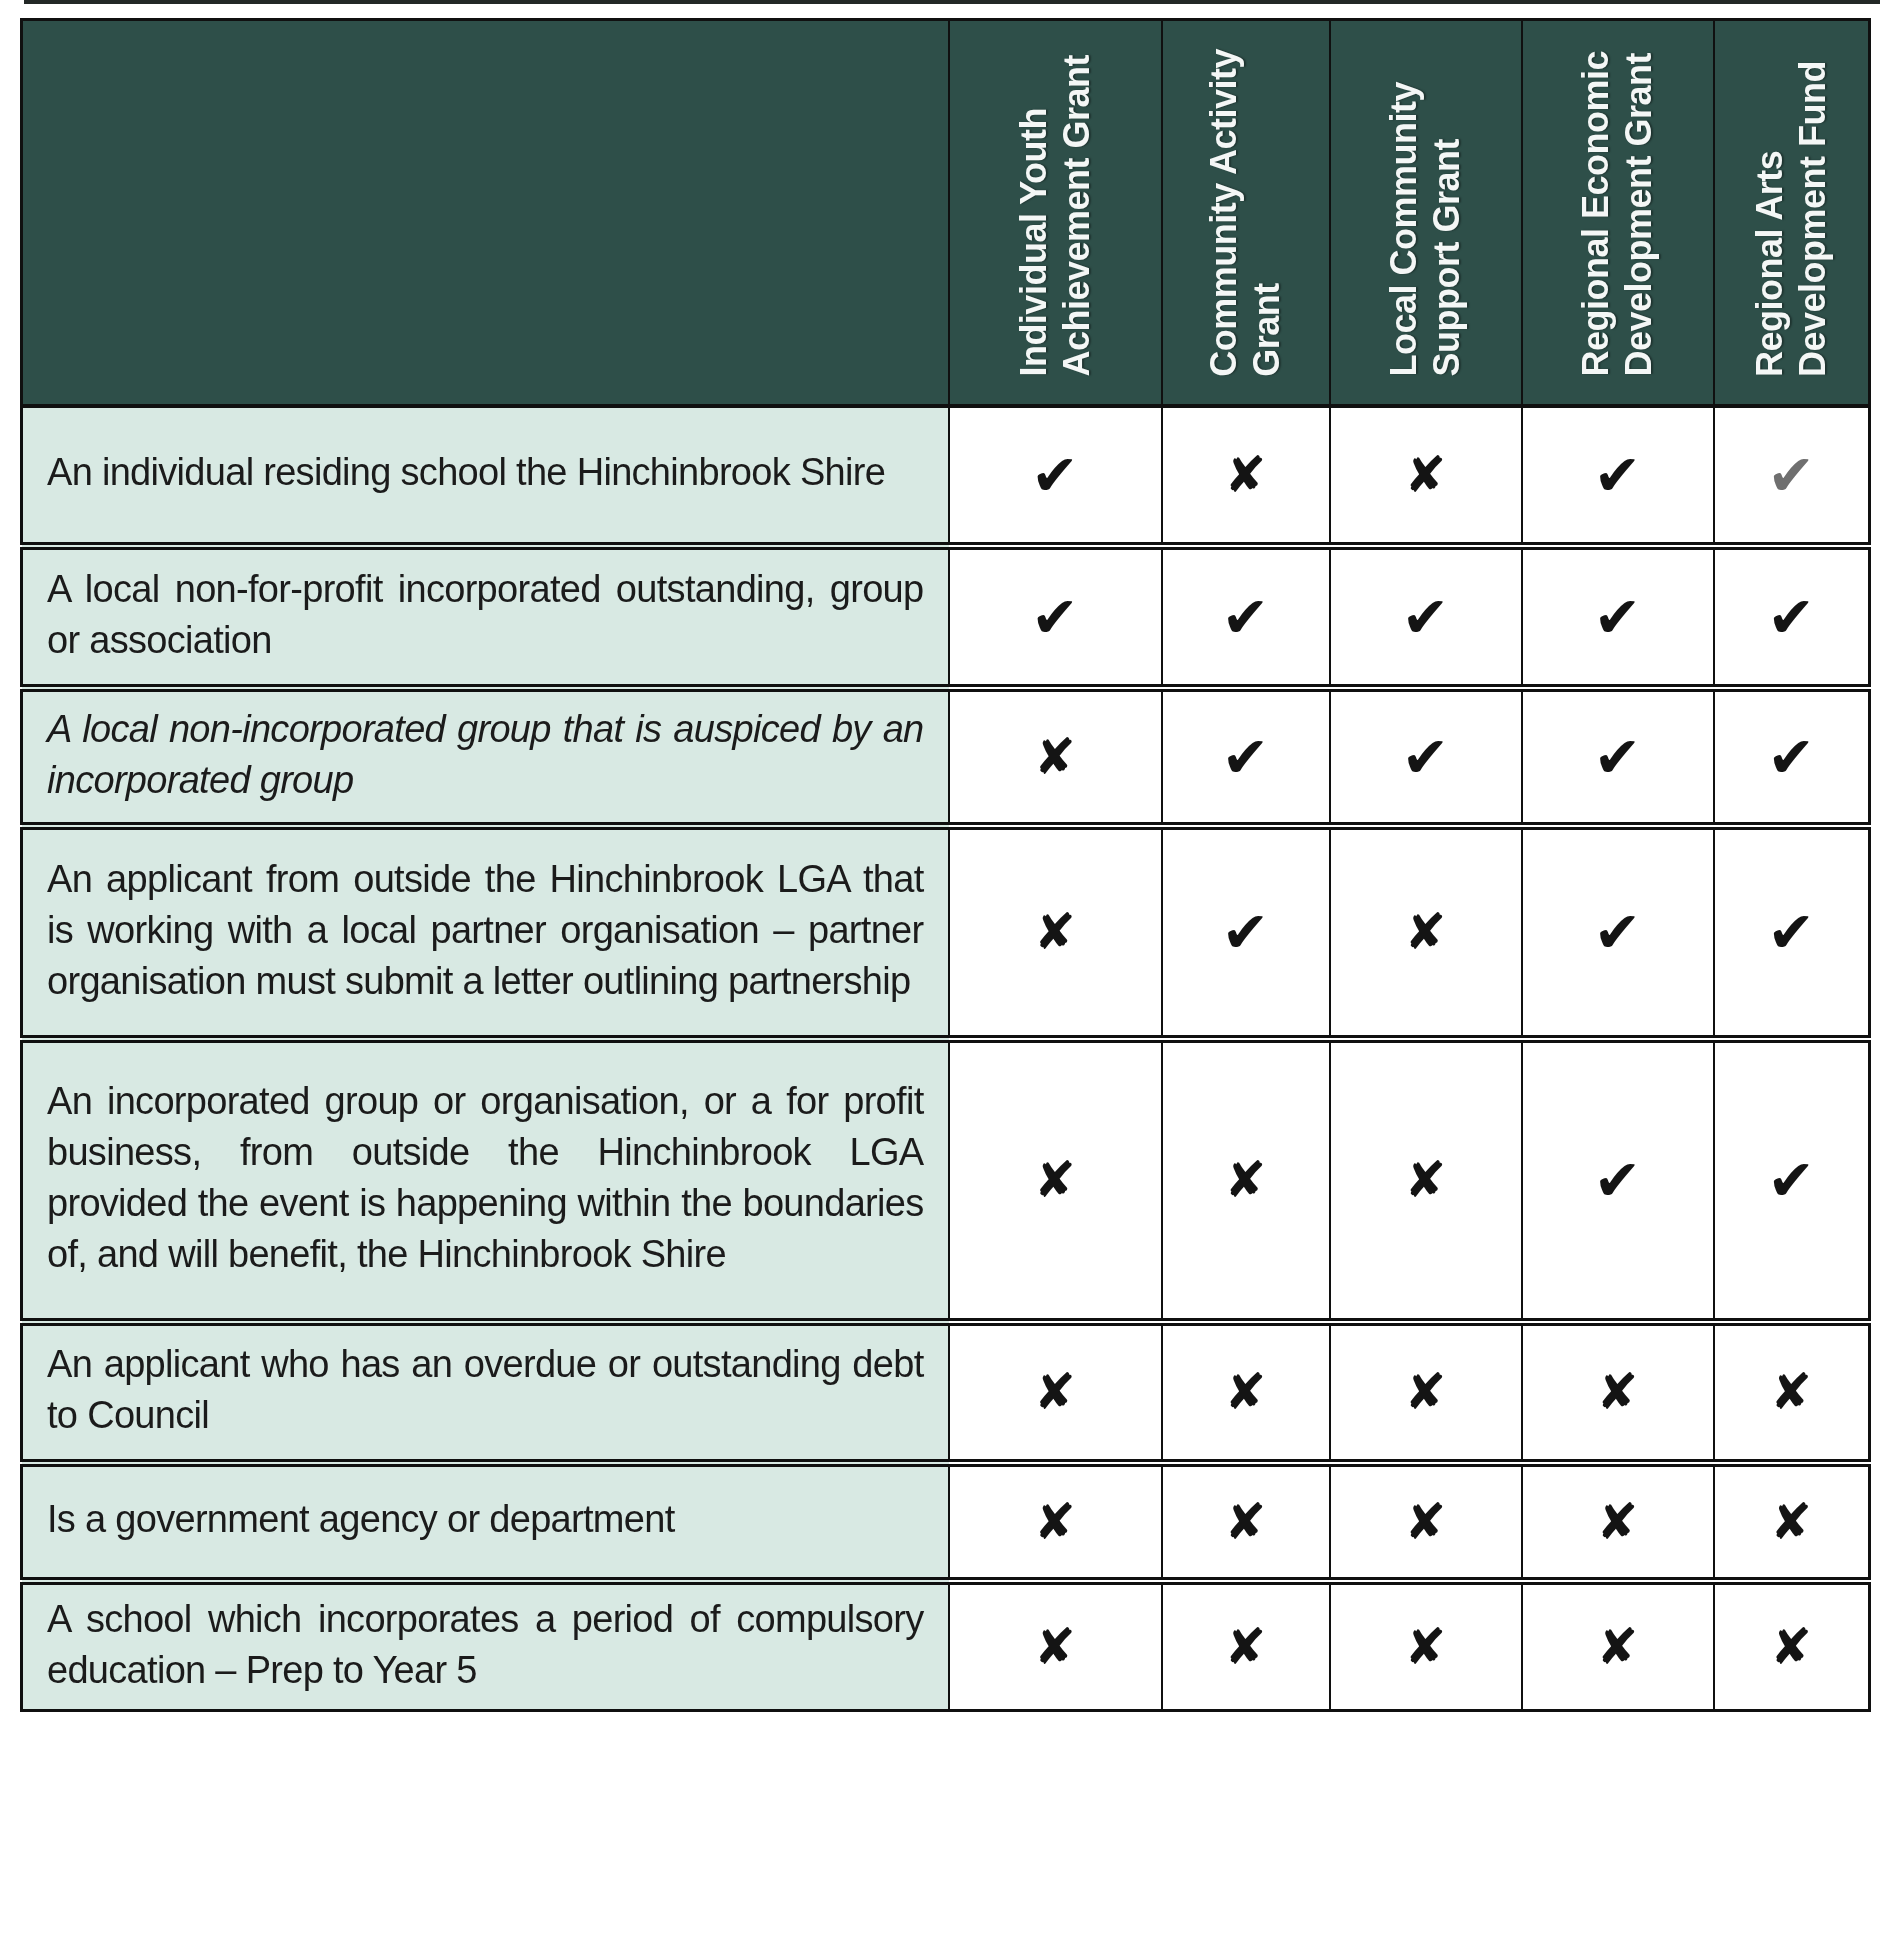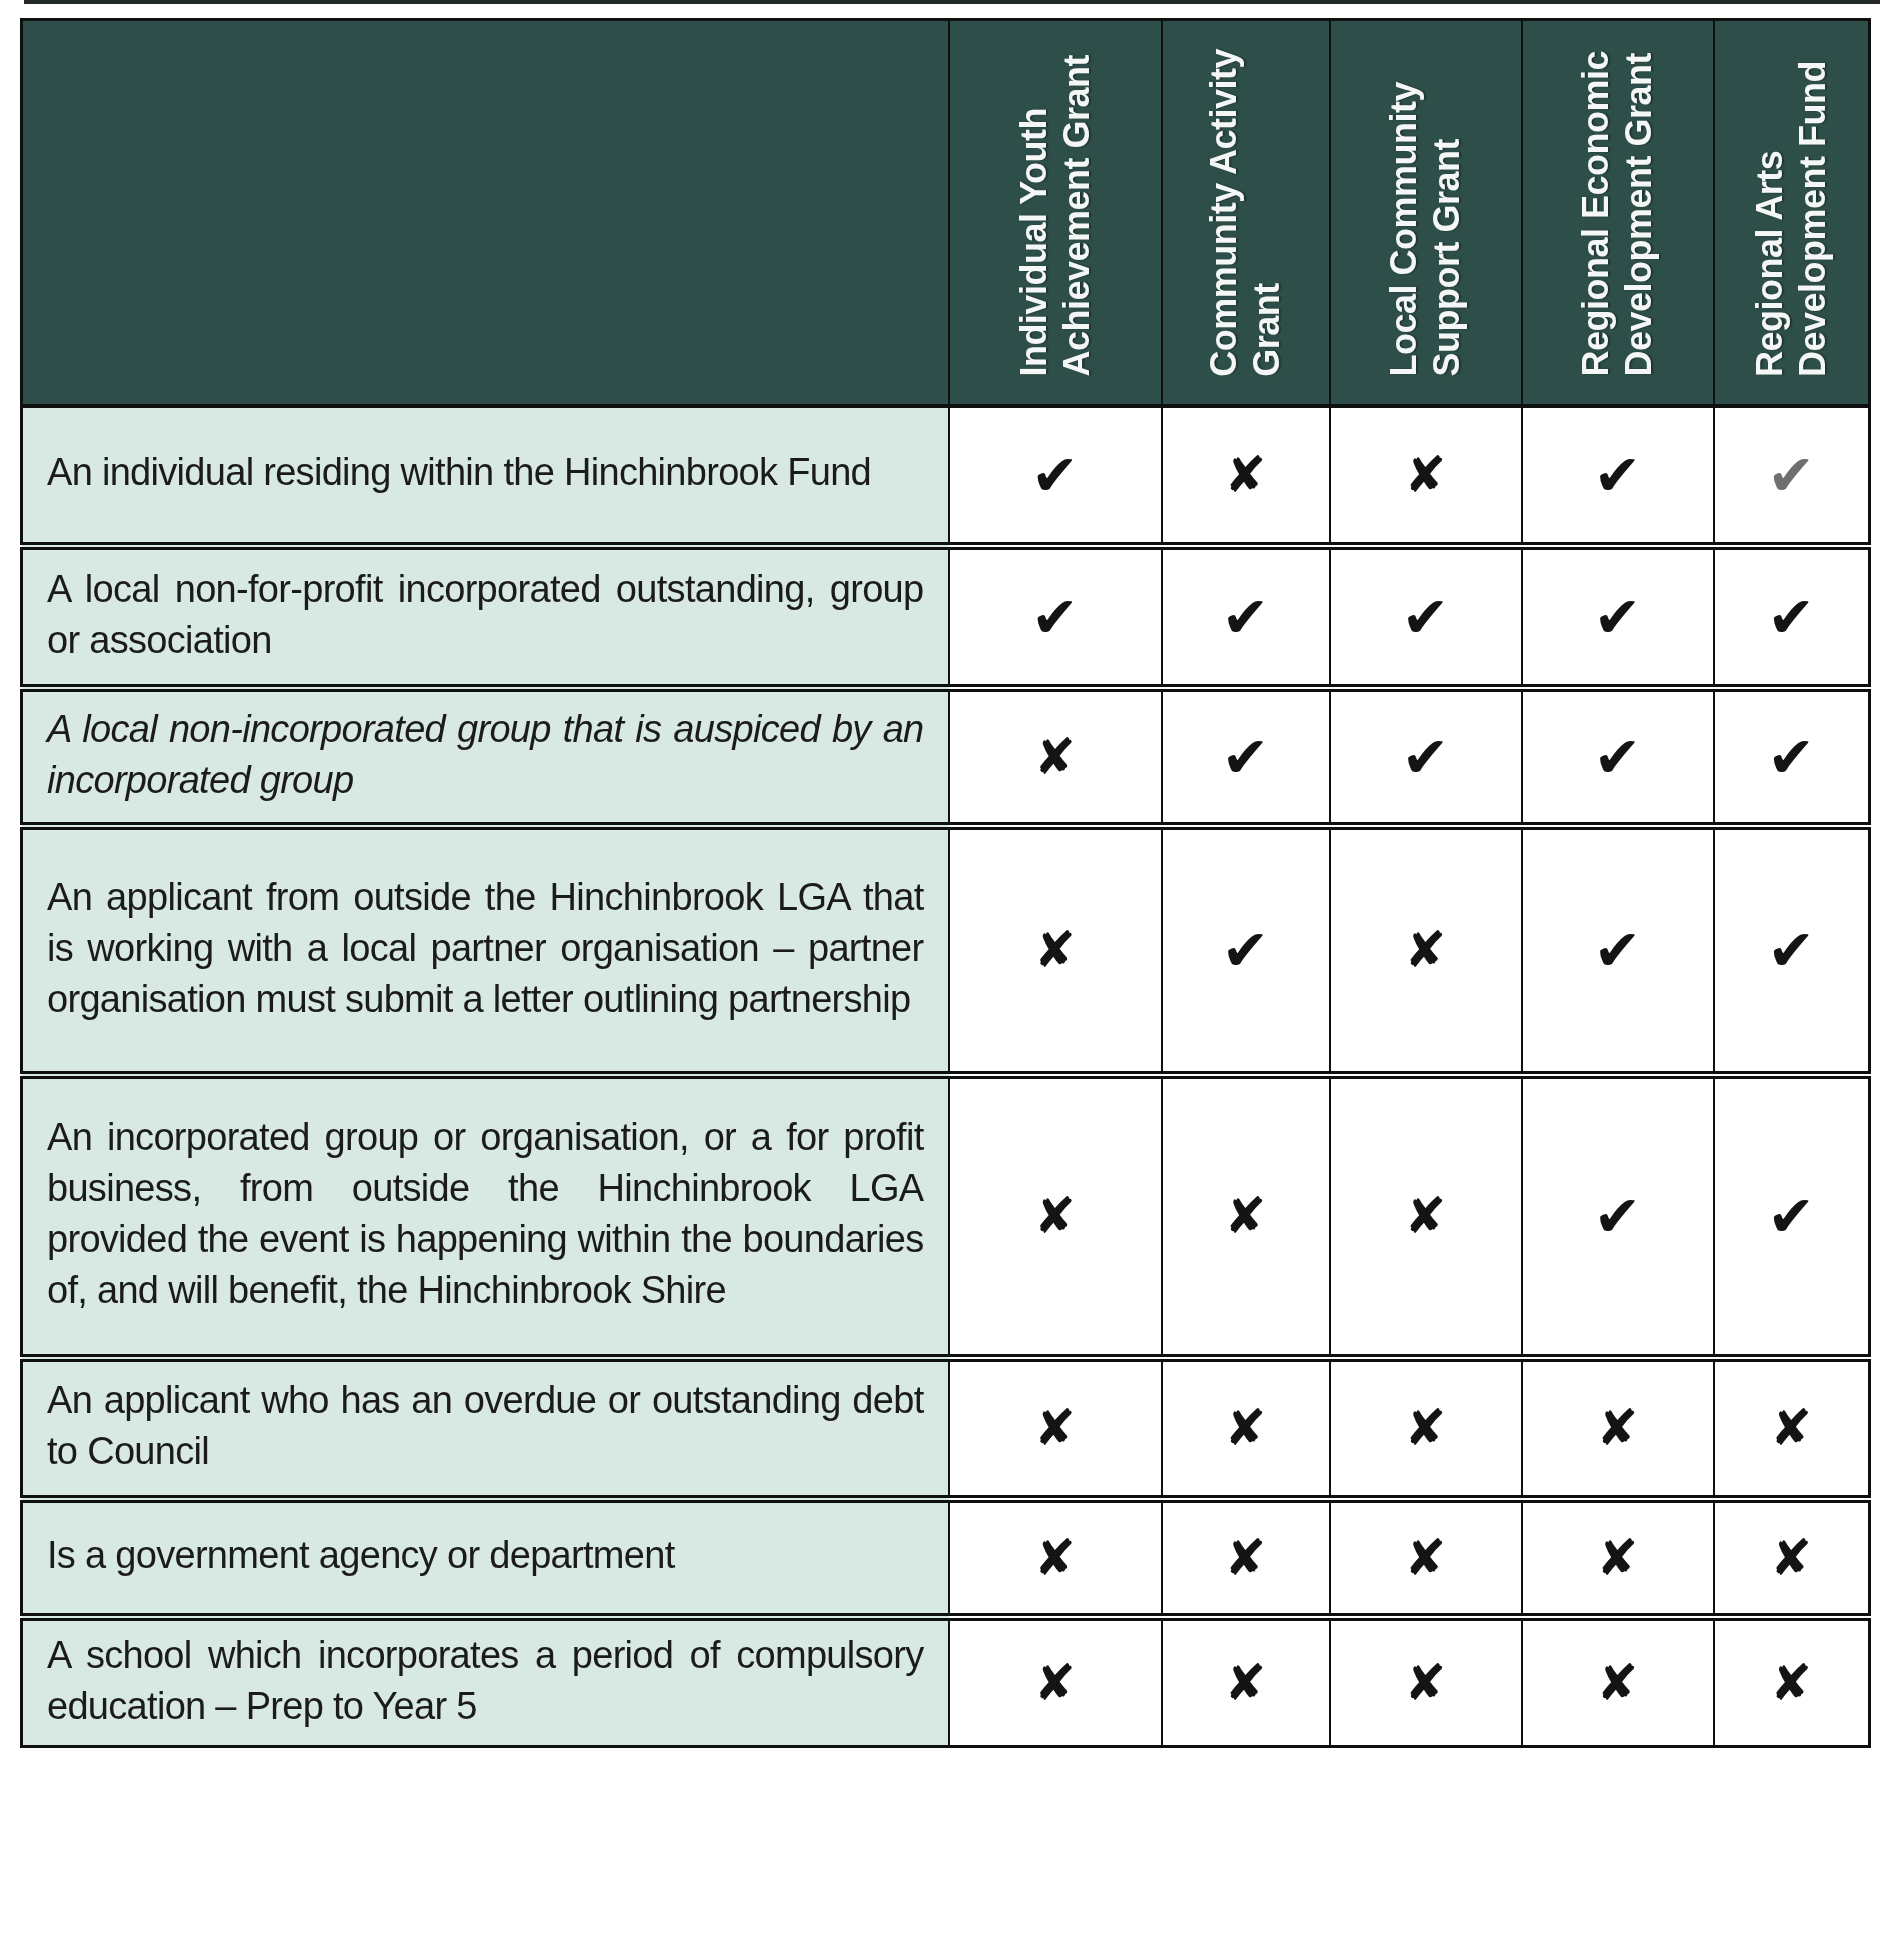--- a/index.html
+++ b/index.html
@@ -92,21 +92,21 @@
     font-family: "DejaVu Sans", sans-serif;
     font-weight: 700;
   }
   .check { font-size: 57px; color: var(--mark-color); }
   .cross { font-size: 50px; color: var(--mark-color); }
   .gray  { color: var(--mark-gray); }
 
   tr.r1 td { height: 140px; }
   tr.r2 td { height: 142px; }
   tr.r3 td { height: 138px; font-style: italic; }
-  tr.r4 td { height: 249px; }
+  tr.r4 td { height: 213px; }
   tr.r5 td { height: 283px; }
   tr.r6 td { height: 138px; }
   tr.r7 td { height: 141px; }
   tr.r8 td { height: 118px; margin-top: 12px; }
   tr.r9 td { height: 112px; }
 </style>
 </head>
 <body>
 
 <div class="page">
@@ -133,21 +133,21 @@
 Support Grant</div></th>
           <th class="grant-head"><div class="rot">Regional Economic
 Development Grant</div></th>
           <th class="grant-head"><div class="rot">Regional Arts
 Development Fund</div></th>
         </tr>
     </thead>
     <tbody>
 
     <tr class="r1">
-          <td class="crit">An individual residing within the Hinchinbrook Fund</td>
+          <td class="crit">An individual residing school the Hinchinbrook Shire</td>
           <td class="mark"><span class="check">✔</span></td>
           <td class="mark"><span class="cross">✘</span></td>
           <td class="mark"><span class="cross">✘</span></td>
           <td class="mark"><span class="check">✔</span></td>
           <td class="mark"><span class="check gray">✔</span></td>
         </tr>
         <tr class="r2">
           <td class="crit">A local non-for-profit incorporated outstanding, group or association</td>
           <td class="mark"><span class="check">✔</span></td>
           <td class="mark"><span class="check">✔</span></td>

